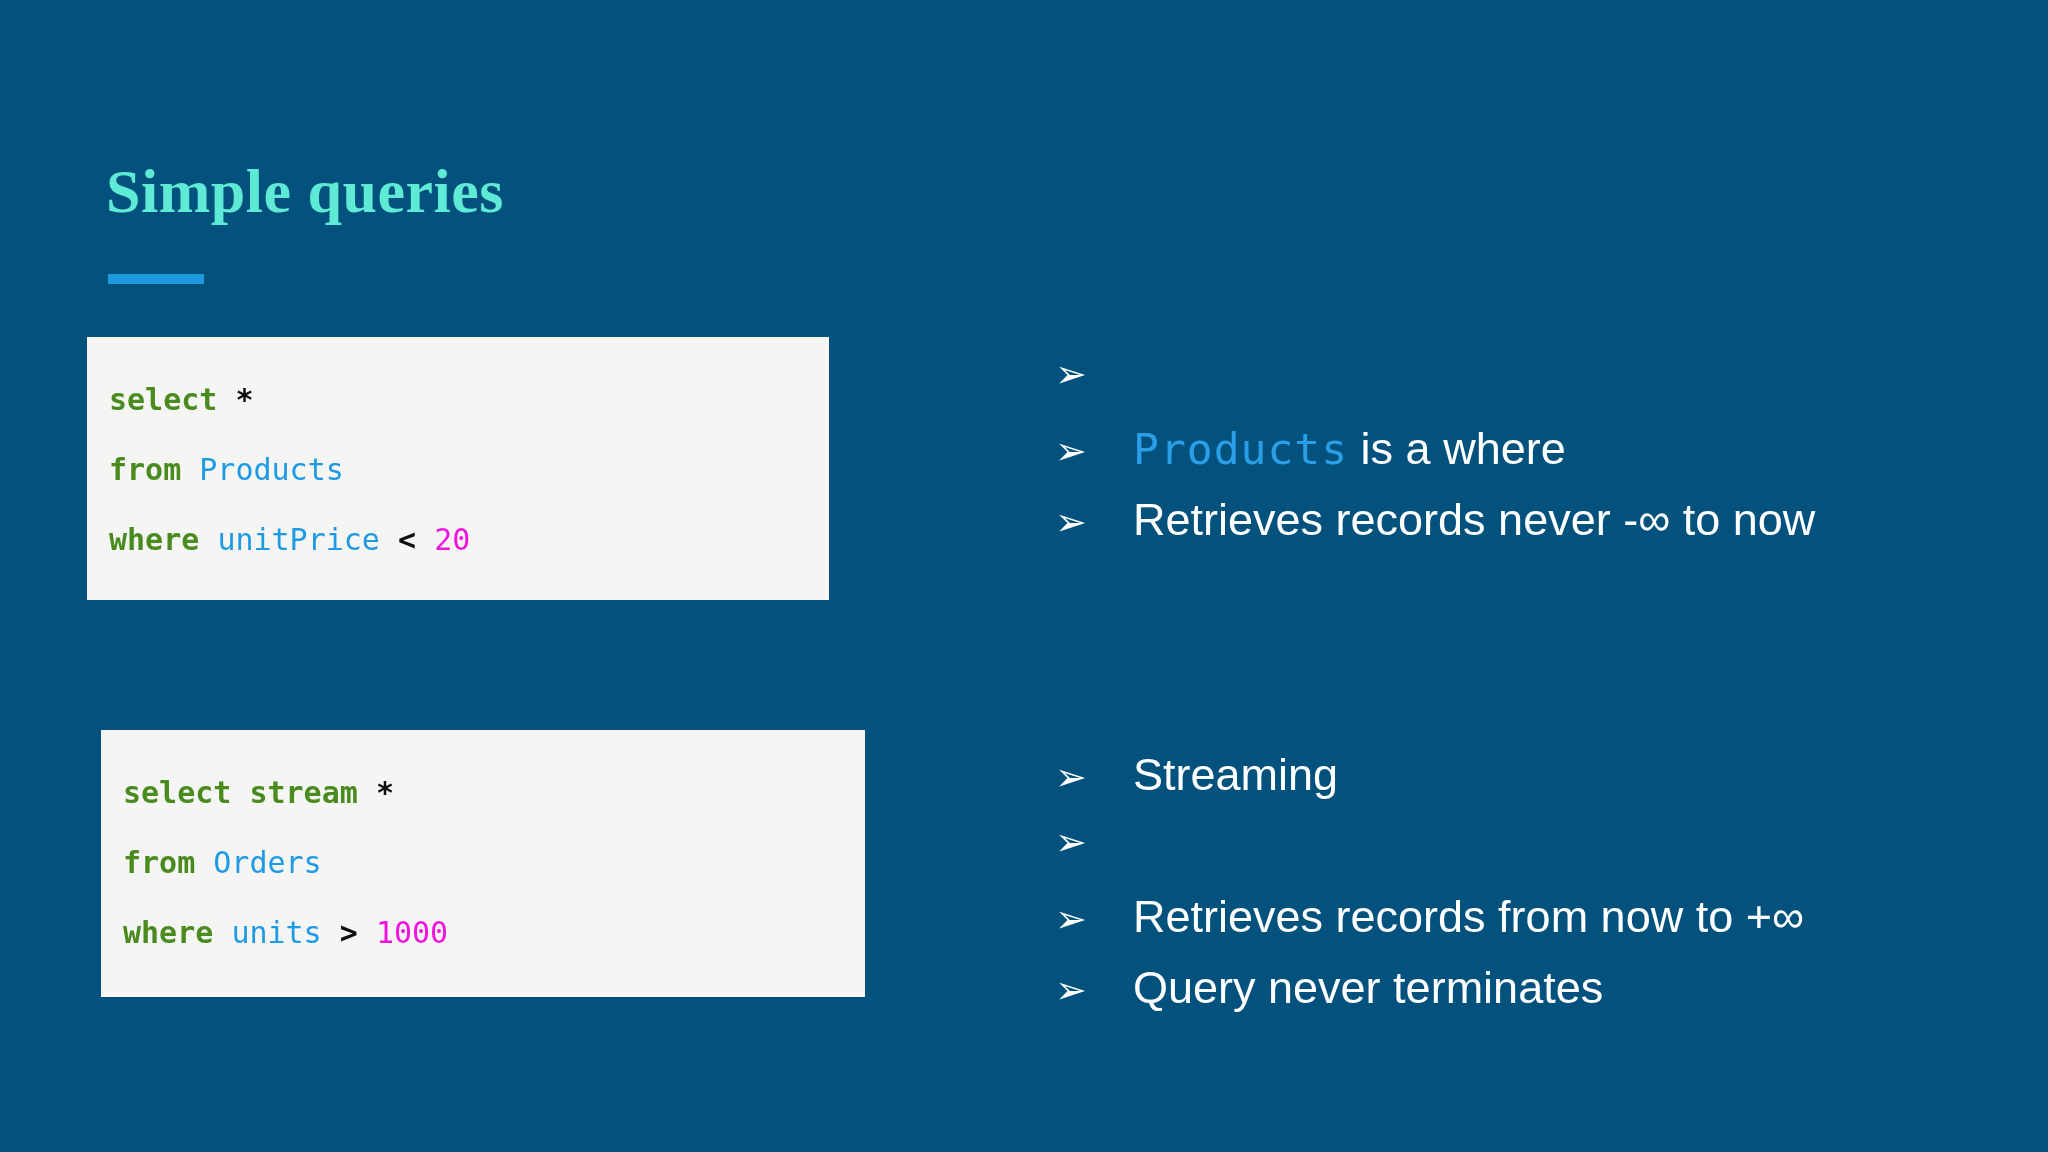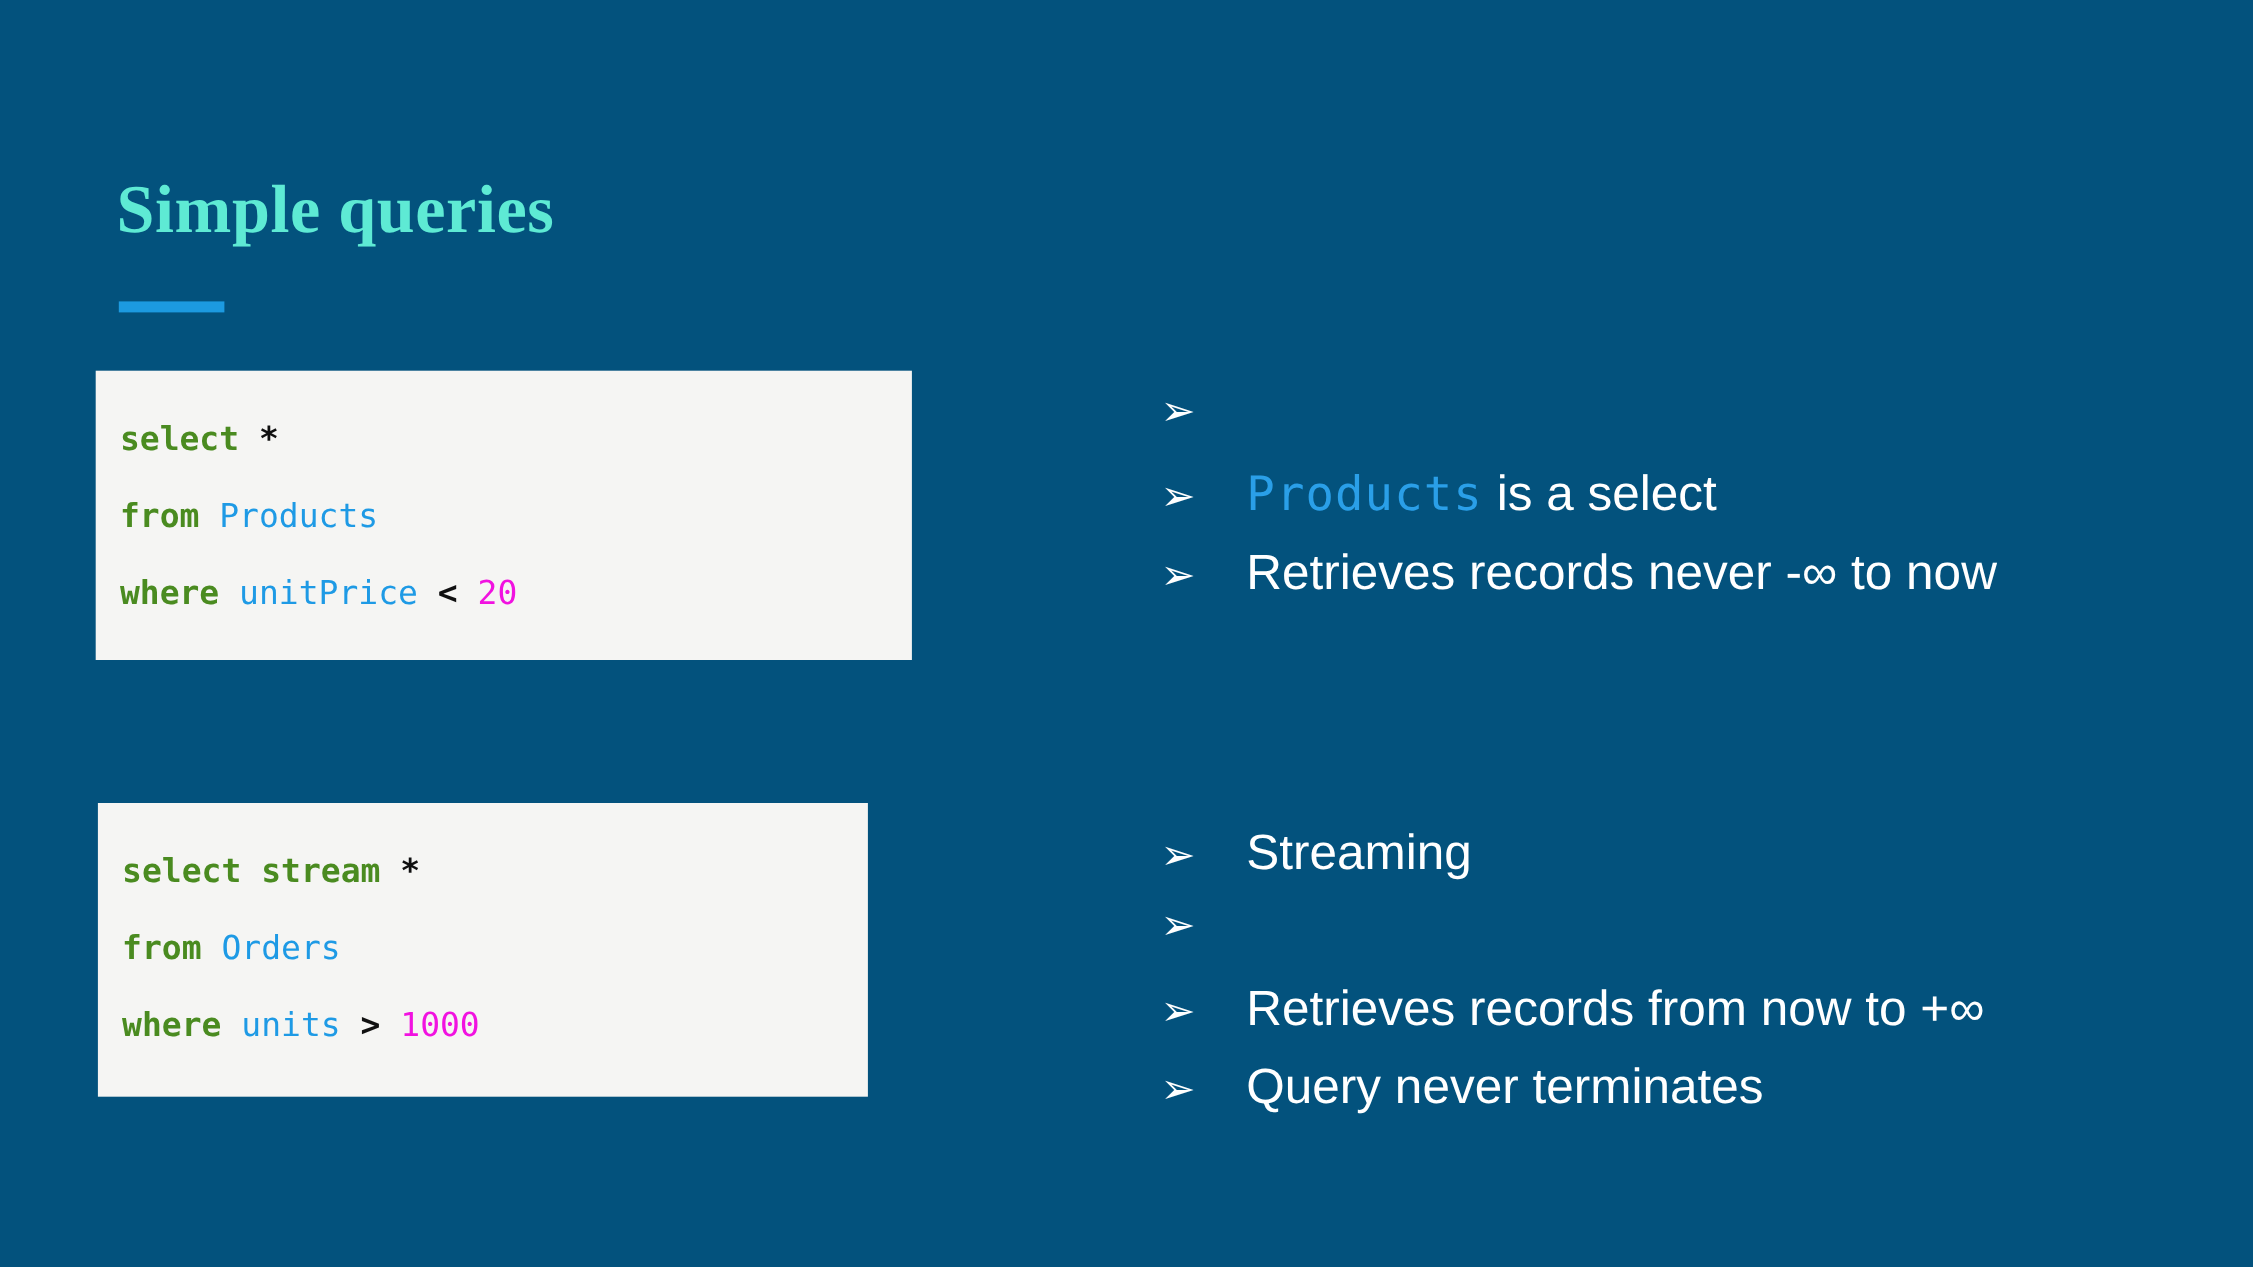--- a/index.html
+++ b/index.html
@@ -49,23 +49,23 @@
     line-height: 70px;
     white-space: pre;
   }
   #code-block-1 {
     left: 87px;
     top: 337px;
     width: 742px;
     height: 263px;
   }
   #code-block-2 {
-    left: 89px;
+    left: 101px;
     top: 730px;
-    width: 700px;
+    width: 764px;
     height: 267px;
   }
   .code-line {
     padding-left: 22px;
     height: 70px;
   }
   .kw   { color: #4a8b20; font-weight: bold; }
   .id   { color: #1e9ae5; }
   .num  { color: #f112e0; }
   .op   { color: #101010; font-weight: bold; }
@@ -115,21 +115,21 @@
 
   <div id="code-block-1" class="code-block"><div class="code-line"><span class="kw">select</span><span> </span><span class="op">*</span></div><div class="code-line"><span class="kw">from</span><span> </span><span class="id">Products</span></div><div class="code-line"><span class="kw">where</span><span> </span><span class="id">unitPrice</span><span> </span><span class="op">&lt;</span><span> </span><span class="num">20</span></div></div>
   <div id="code-block-2" class="code-block"><div class="code-line"><span class="kw">select stream</span><span> </span><span class="op">*</span></div><div class="code-line"><span class="kw">from</span><span> </span><span class="id">Orders</span></div><div class="code-line"><span class="kw">where</span><span> </span><span class="id">units</span><span> </span><span class="op">&gt;</span><span> </span><span class="num">1000</span></div></div>
 
   <div id="bullets-top" class="bullets">
       <div class="bullet-row">
         <span class="bullet-marker">➢</span>
       </div>
       <div class="bullet-row">
         <span class="bullet-marker">➢</span>
-        <span class="bullet-text"><span class="mono-token">Products</span><span> is a select</span></span>
+        <span class="bullet-text"><span class="mono-token">Products</span><span> is a where</span></span>
       </div>
       <div class="bullet-row">
         <span class="bullet-marker">➢</span>
         <span class="bullet-text"><span>Retrieves records never -∞ to now</span></span>
       </div>
     </div>
   <div id="bullets-bottom" class="bullets">
       <div class="bullet-row">
         <span class="bullet-marker">➢</span>
         <span class="bullet-text"><span>Streaming</span></span>

